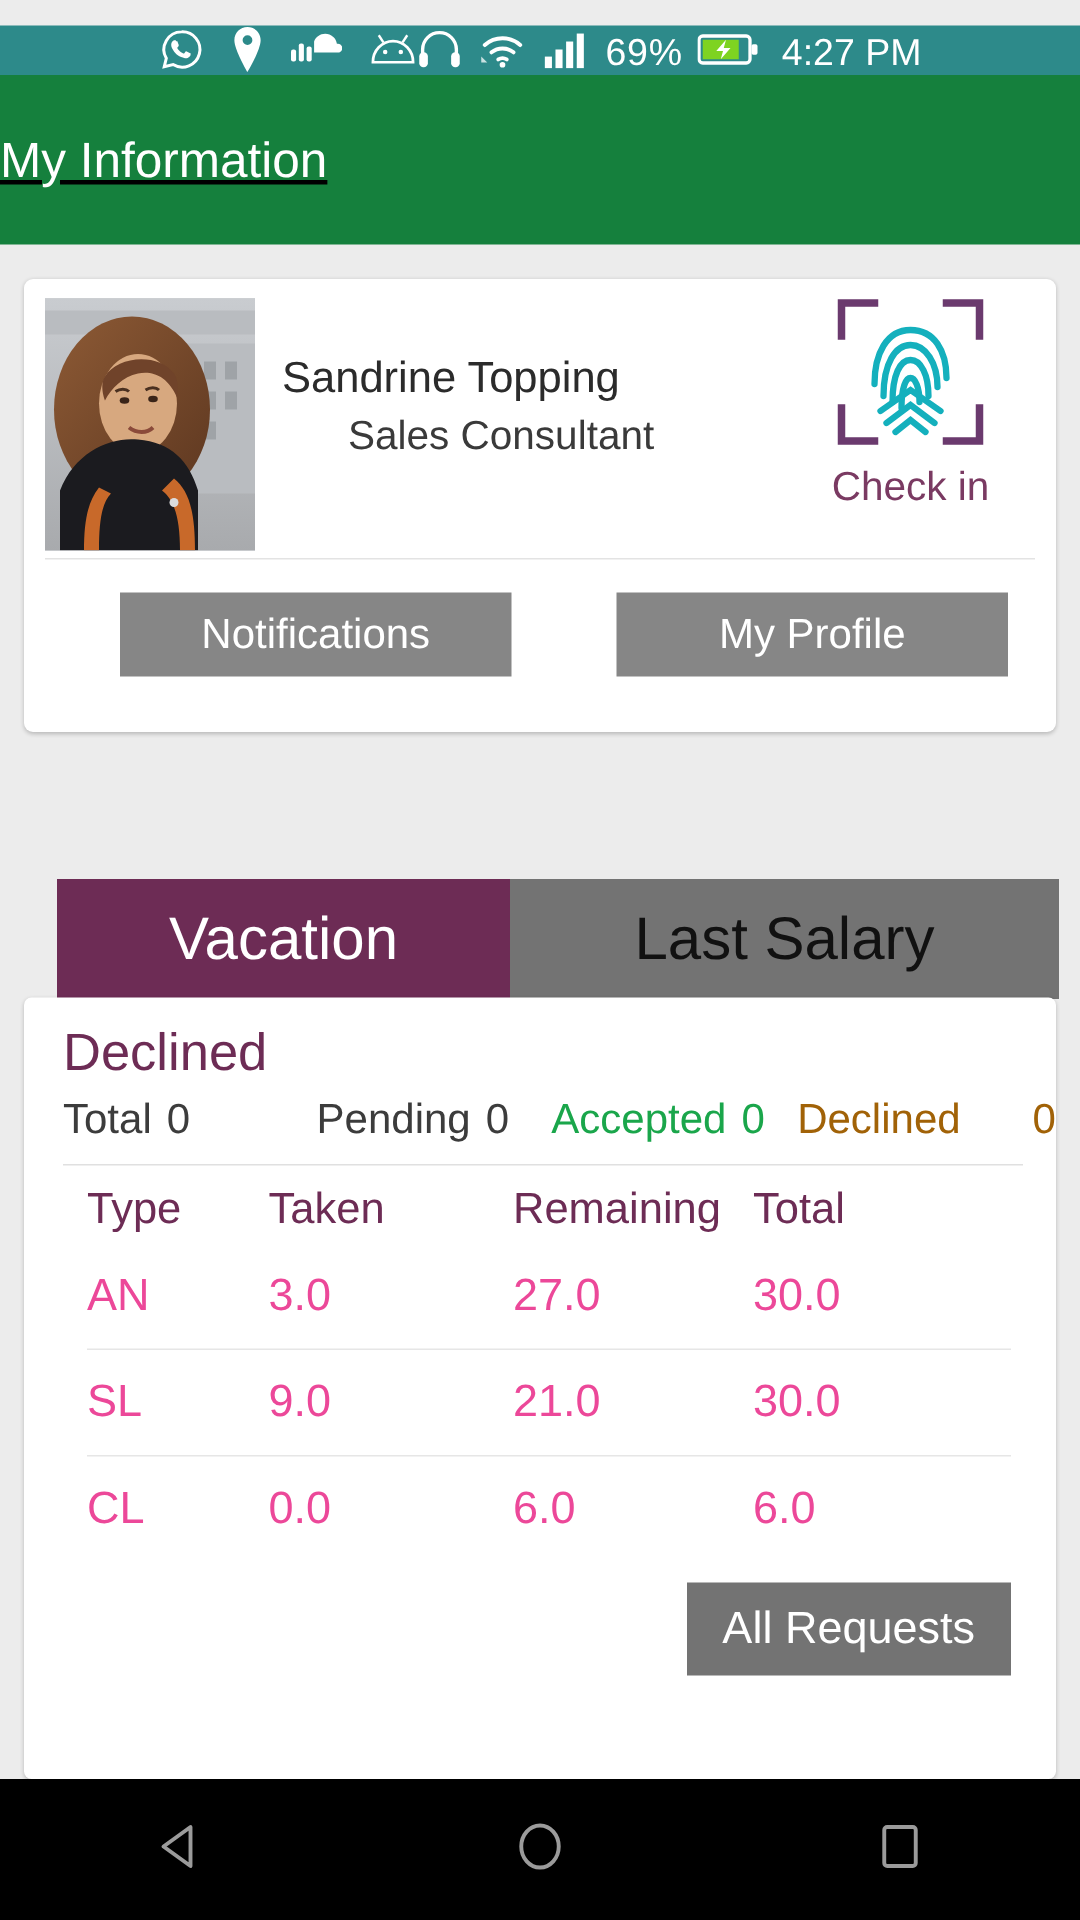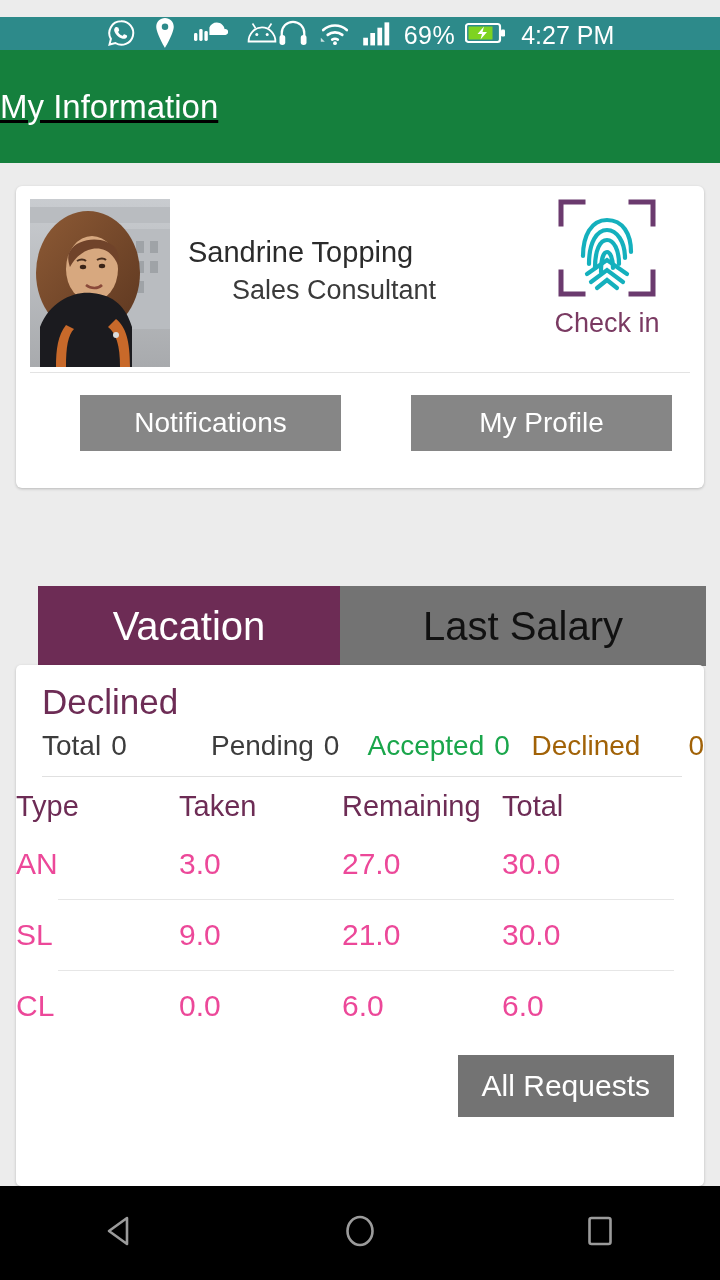--- a/index.html
+++ b/index.html
@@ -96,21 +96,21 @@
   .stat.total{ width:160px; color:#3c3c3c; }
   .stat.pending{ width:168px; color:#3c3c3c;margin-left:20px; }
   .stat.accepted{ width:176px; color:#1aa64b; }
   .stat.declined{ color:#a16207;gap:48px; }
   .hr{ height:1px; background:#e0e0e0; margin:14px 22px 0 26px; }
 
   .vtable{ width:100%; padding:0 0 0 0; }
   .vrow{ display:flex; align-items:center; font-size:30px; height:70px; }
   .vhead{ color:#6d2c55; font-size:29px; padding-top:6px; height:52px; }
   .vbody{ color:#ec4899; }
-  .c-type{ width:163px; }
+  .c-type{ width:163px; padding-left:42px; }
   .c-taken{ width:163px; }
   .c-rem{ width:160px; }
   .c-total{ width:150px; }
   .vdiv{ height:1px; background:#e6e6e6; margin:0 30px 0 42px; }
 
   .allreq-wrap{ display:flex; justify-content:flex-end; padding:14px 30px 0 0; }
   .allreq{
     background:#737373; color:#fff; border:none;
     font-family:"Liberation Sans", sans-serif;
     font-size:30px; padding:14px 24px; cursor:pointer;

